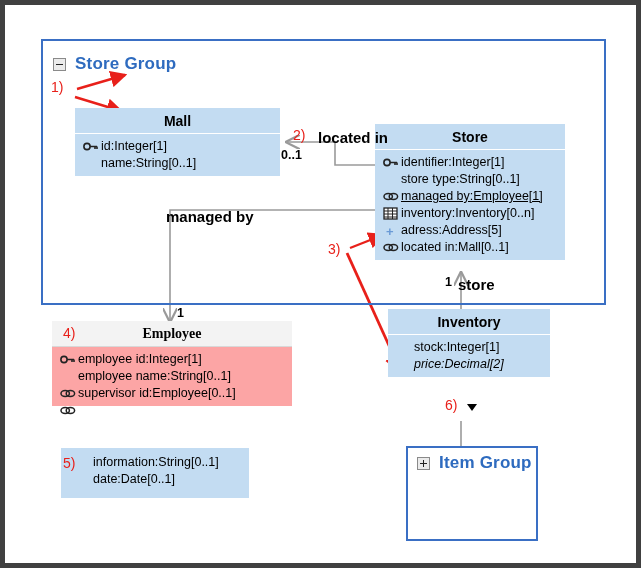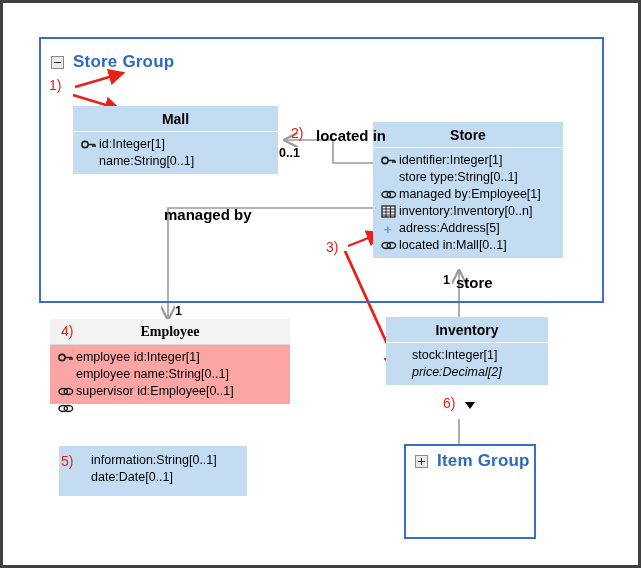--- a/index.html
+++ b/index.html
@@ -1,21 +1,21 @@
 <!DOCTYPE html>
 <html><head>
 <meta charset="utf-8">
 <style>
   html,body{margin:0;padding:0;background:#000;}
   body{font-family:"Liberation Sans", sans-serif;}
   #canvas{
     position:relative;
     width:641px;height:568px;
     background:#ffffff;
-    border:3px solid #404040;
+    border:5px solid #404040;
     box-sizing:border-box;
     overflow:hidden;
   }
   
   .package{
     position:absolute;
     border:2px solid #3a6fc4;
     background:transparent;
     box-sizing:border-box;
   }
@@ -54,21 +54,21 @@
   .gray .body{background:#fca5a5;}
   .gray .sep{background:#d8d8d8;}
   .attr{
     position:relative;
     font-size:12.5px;color:#000;
     line-height:17px;
     padding-left:26px;
     white-space:nowrap;
   }
   .attr.ital{font-style:italic;}
-  .attr.und span.txt{}
+  .attr.und span.txt{text-decoration:underline;}
   .ico{position:absolute;left:8px;top:2px;width:16px;height:13px;}
   
   .ico-key svg, .ico-link svg, .ico-grid svg{display:block;}
   .plusmark{
     position:absolute;left:11px;top:1px;color:#6a9ad6;font-size:13px;font-weight:bold;
   }
   
   .note{
     position:absolute;background:#c3dcf2;box-sizing:border-box;
   }
@@ -217,21 +217,21 @@
         <span class="ico ico-link">
           <svg viewBox="0 0 16 13" width="16" height="13">
             <ellipse cx="5.2" cy="6.5" rx="4.2" ry="3" fill="none" stroke="#222" stroke-width="1.5"></ellipse>
             <ellipse cx="10.4" cy="6.5" rx="4.2" ry="3" fill="none" stroke="#222" stroke-width="1.5"></ellipse>
           </svg>
         </span>
       </div>
     </div>
   </div>
 
-  <div class="cls blue" style="left:367px;top:314px;width:178px;height:94px;padding-left:16px;">
+  <div class="cls blue" style="left:367px;top:304px;width:178px;height:94px;padding-left:16px;">
     <div class="hdr">Inventory</div>
     <div class="sep"></div>
     <div class="body">
       <div class="attr" style="padding-left:26px;">
         <span class="txt">stock:Integer[1]</span>
       </div>
       <div class="attr ital" style="padding-left:26px;">
         <span class="txt">price:Decimal[2]</span>
       </div>
     </div>

